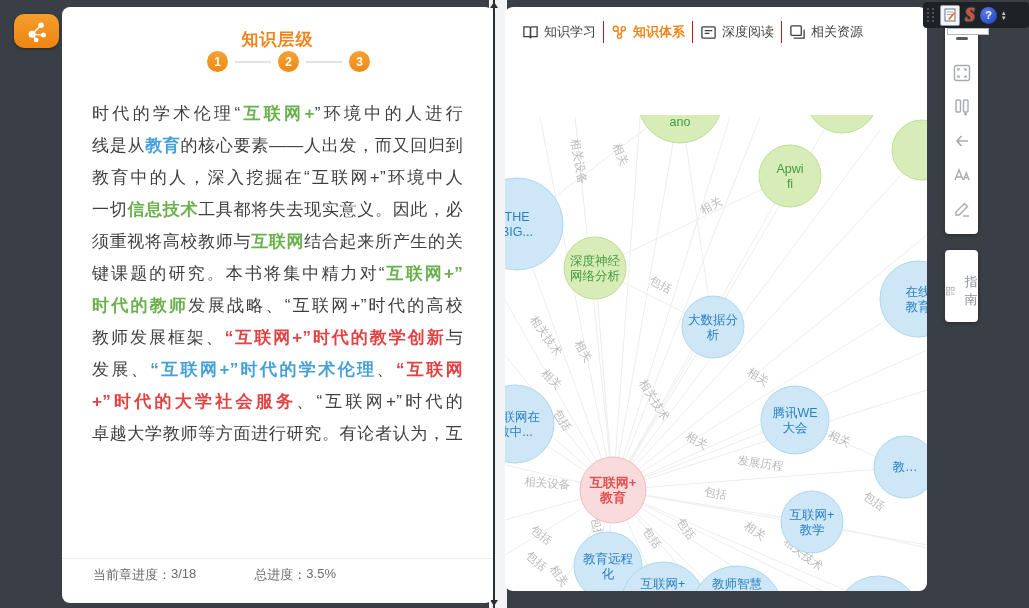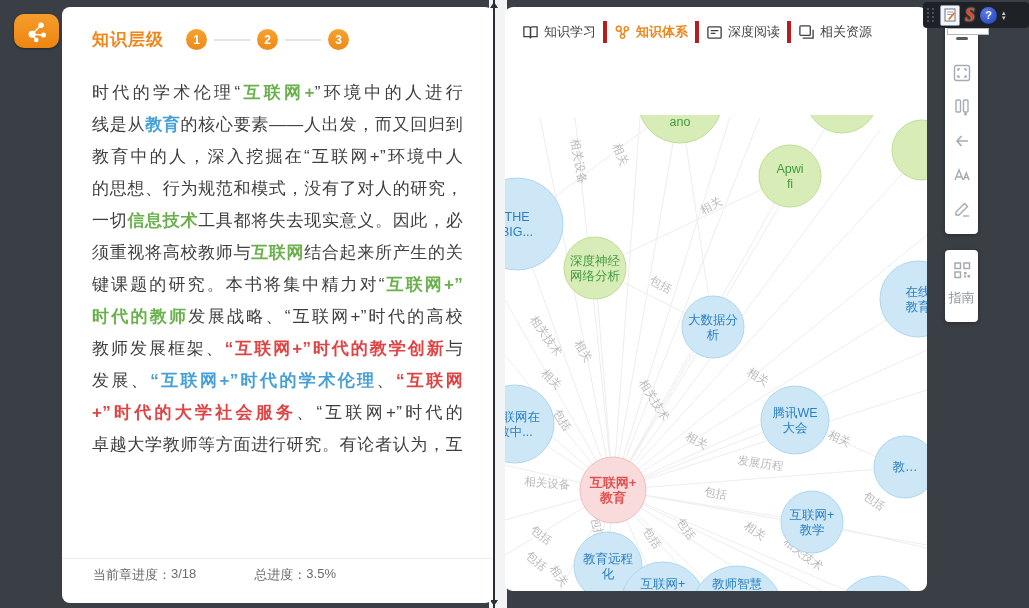--- a/index.html
+++ b/index.html
@@ -12,21 +12,21 @@
   .splitter .tri{position:absolute;left:-3px;width:0;height:0;border-left:4px solid transparent;border-right:4px solid transparent;}
   .tri.top{top:2px;border-bottom:6px solid #2b2f35;}
   .tri.bot{bottom:2px;border-top:6px solid #2b2f35;}
   
   .fab{position:absolute;left:14px;top:14px;width:45px;height:34px;border-radius:10px;
        background:linear-gradient(#f59d2b,#ee8511);display:flex;align-items:center;justify-content:center;
        box-shadow:0 1px 3px rgba(0,0,0,.4);z-index:6;cursor:pointer;}
   
   .left-panel{position:absolute;left:62px;top:7px;width:431px;height:596px;background:#fff;
               border-radius:8px;z-index:2;overflow:hidden;}
-  .lp-header{padding:21px 30px 0 30px;display:flex;align-items:center;}
+  .lp-header{padding:21px 30px 0 30px;display:flex;align-items:center;flex-direction:column;}
   .lp-title{color:#f08519;font-weight:bold;font-size:17px;letter-spacing:1px;}
   .steps{display:flex;align-items:center;margin-left:22px;}
   .step-circle{width:21px;height:21px;border-radius:50%;background:linear-gradient(#f6a233,#ee8a14);
                color:#fff;font-size:12px;font-weight:bold;display:flex;align-items:center;justify-content:center;}
   .step-conn{width:36px;height:2px;background:#e3e3e3;margin:0 7px;}
   .lp-body{margin-top:26px;padding:0 30px;}
   .line{font-size:17px;line-height:32px;text-align:justify;text-align-last:justify;letter-spacing:.3px;
         white-space:nowrap;}
   .seg.n{color:#3f3f3f;}
   .seg.g{color:#6ab04c;font-weight:bold;}
@@ -35,40 +35,40 @@
   .lp-footer{position:absolute;left:0;right:0;bottom:12px;height:33px;border-top:1px solid #ededed;
              display:flex;align-items:center;padding-left:31px;font-size:13px;color:#6b6b6b;}
   .lp-footer .grp{display:flex;}
   .lp-footer .grp+.grp{margin-left:58px;}
   
   .right-panel{position:absolute;left:505px;top:7px;width:422px;height:584px;background:#fff;
                border-radius:8px;z-index:2;overflow:hidden;}
   .tabs{display:flex;align-items:center;padding:14px 0 0 10px;}
   .tab{display:flex;align-items:center;gap:5px;padding:2px 7px;font-size:13px;color:#3f3f3f;
        background:none;border:none;cursor:pointer;font-family:"Liberation Sans",sans-serif;}
-  .tab+.tab{border-left:4px solid #b91c1c;}
+  .tab+.tab{border-left:1px solid #b91c1c;}
   .tab.active{color:#f08519;font-weight:bold;}
   .tab .ticon{display:inline-flex;width:17px;height:17px;}
   #graph-svg{position:absolute;left:0;top:108px;}
   .gedge{stroke:#ededed;stroke-width:1;}
   .elabel{fill:#b9b9b9;font-size:11.5px;text-anchor:middle;font-family:"Liberation Sans",sans-serif;}
   .ncirc.blue{fill:#cde7f7;stroke:#aed6ef;}
   .ncirc.green{fill:#d8ecb8;stroke:#bede92;}
   .ncirc.pink{fill:#fadbdb;stroke:#f2bcbe;}
   .nlabel{text-anchor:middle;font-size:12.5px;font-family:"Liberation Sans",sans-serif;}
   .nlabel.blue{fill:#2a7fc1;}
   .nlabel.green{fill:#429b40;}
   .nlabel.pink{fill:#e05151;font-weight:bold;font-size:13px;}
   
   .side-toolbar{position:absolute;left:945px;top:20px;width:33px;height:214px;background:#fff;border-radius:4px;
                 box-shadow:0 1px 4px rgba(0,0,0,.35);z-index:3;display:flex;flex-direction:column;align-items:center;
                 padding-top:9px;gap:14px;}
   .tool{width:20px;height:20px;display:flex;align-items:center;justify-content:center;cursor:pointer;color:#a6abb1;}
   .guide-box{position:absolute;left:945px;top:250px;width:33px;height:72px;background:#fff;border-radius:4px;
-             box-shadow:0 1px 4px rgba(0,0,0,.35);z-index:3;display:flex;flex-direction:column;align-items:center;
+             box-shadow:0 1px 4px rgba(0,0,0,.35);z-index:3;display:flex;flex-direction:row;align-items:center;
              padding-top:10px;gap:9px;}
   .guide-label{font-size:13px;color:#8e939a;}
   
   .ime-bar{position:absolute;left:923px;top:2px;width:106px;height:26px;background:#1e2126;border-radius:4px;
            z-index:7;display:flex;align-items:center;padding:0 4px;gap:5px;}
   .ime-grip{display:grid;grid-template-columns:3px 3px;grid-gap:2px;}
   .ime-grip i{width:2px;height:2px;background:#5d636c;border-radius:50%;}
   .ime-doc{width:20px;height:21px;background:#f3f5f8;border:1px solid #8f98a4;border-radius:2px;
            display:flex;align-items:center;justify-content:center;cursor:pointer;}
   .ime-s{font-size:18px;font-weight:bold;font-style:italic;color:#e8411e;cursor:pointer;
@@ -111,21 +111,20 @@
           <span class="step-conn"></span>
           <span class="step-circle">2</span>
           <span class="step-conn"></span>
           <span class="step-circle">3</span>
         </div>
     </div>
     <div class="lp-body" id="paragraph">
         <div class="line"><span class="seg n">时代的学术伦理“</span><span class="seg g">互联网+</span><span class="seg n">”环境中的人进行</span></div>
         <div class="line"><span class="seg n">线是从</span><span class="seg b">教育</span><span class="seg n">的核心要素——人出发，而又回归到</span></div>
         <div class="line"><span class="seg n">教育中的人，深入挖掘在“互联网+”环境中人</span></div>
-        <div class="line"><span class="seg n">的思想、行为规范和模式，没有了对人的研究，</span></div>
         <div class="line"><span class="seg n">一切</span><span class="seg g">信息技术</span><span class="seg n">工具都将失去现实意义。因此，必</span></div>
         <div class="line"><span class="seg n">须重视将高校教师与</span><span class="seg g">互联网</span><span class="seg n">结合起来所产生的关</span></div>
         <div class="line"><span class="seg n">键课题的研究。本书将集中精力对“</span><span class="seg g">互联网+”</span></div>
         <div class="line"><span class="seg g">时代的教师</span><span class="seg n">发展战略、“互联网+”时代的高校</span></div>
         <div class="line"><span class="seg n">教师发展框架、</span><span class="seg r">“互联网+”时代的教学创新</span><span class="seg n">与</span></div>
         <div class="line"><span class="seg n">发展、</span><span class="seg b">“互联网+”时代的学术伦理</span><span class="seg n">、</span><span class="seg r">“互联网</span></div>
         <div class="line"><span class="seg r">+”时代的大学社会服务</span><span class="seg n">、“互联网+”时代的</span></div>
         <div class="line"><span class="seg n">卓越大学教师等方面进行研究。有论者认为，互</span></div>
       </div>
     <div class="lp-footer">

